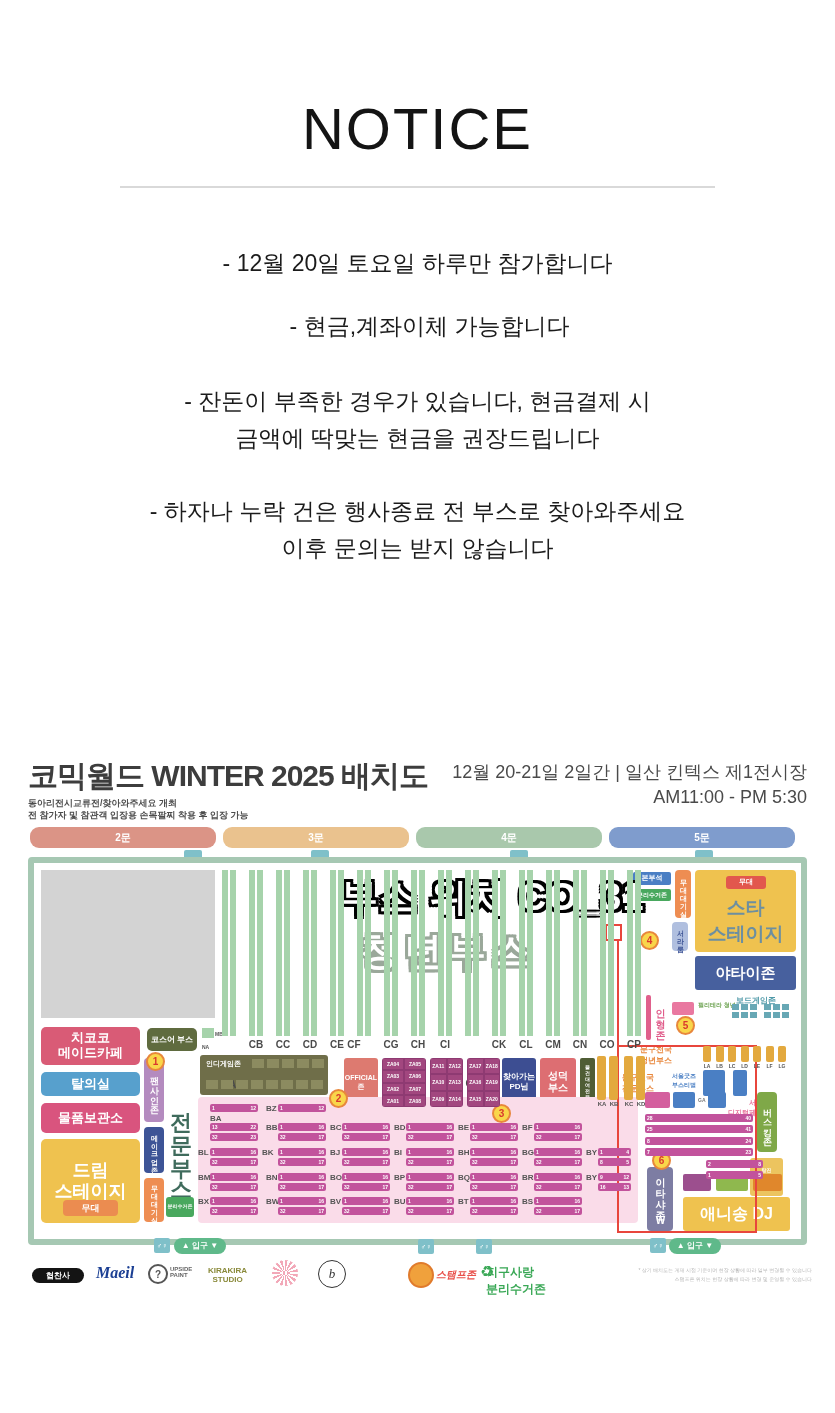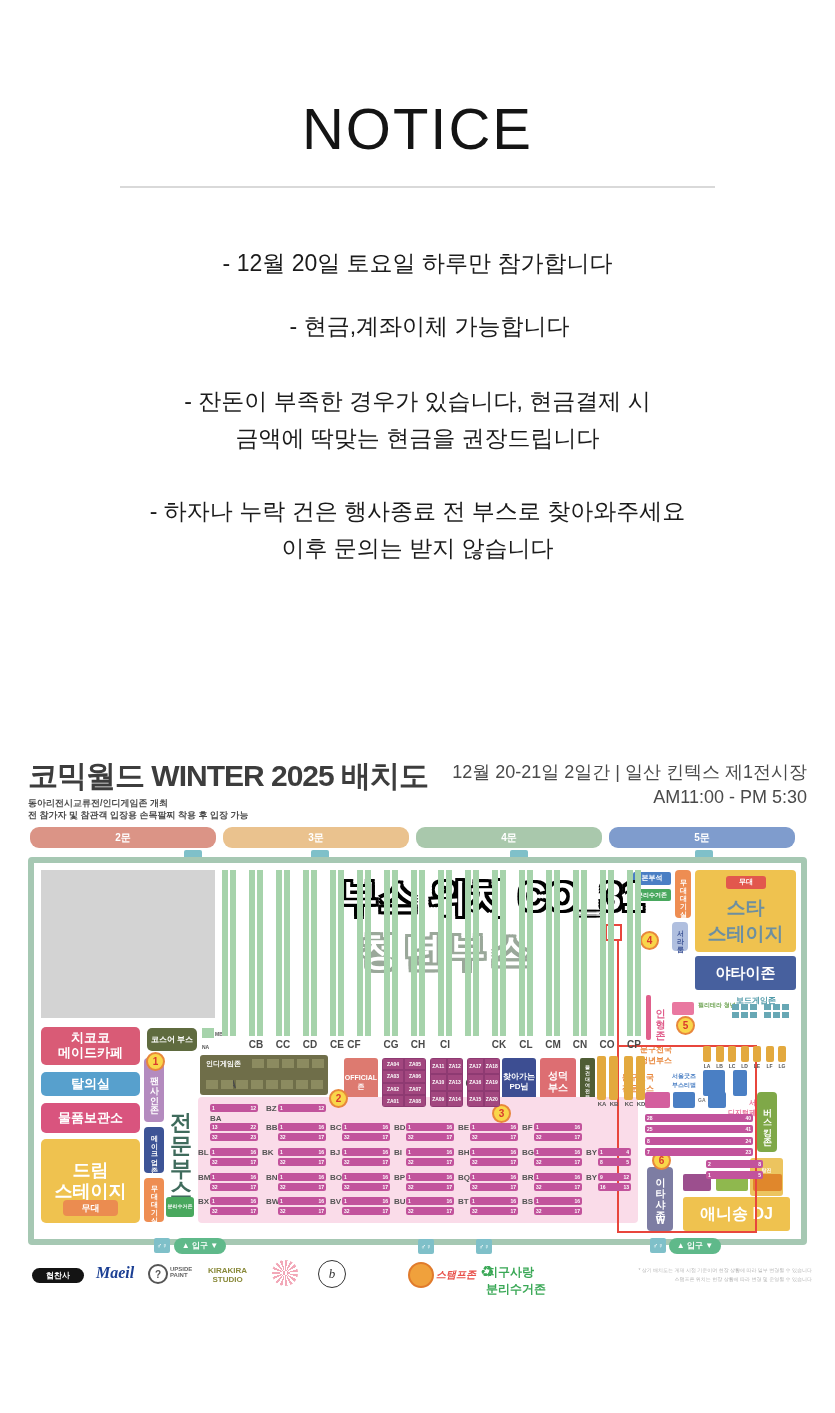--- a/index.html
+++ b/index.html
@@ -51,21 +51,21 @@
   <div class="abs notice-title" style="top:95px;left:0;">NOTICE</div>
   <div class="abs divider" style="top:186px;left:120px;width:595px;"></div>
   <div class="abs nline" style="top:248px;">- 12월 20일 토요일 하루만 참가합니다</div>
   <div class="abs nline" style="top:311px;padding-left:12px;">- 현금,계좌이체 가능합니다</div>
   <div class="abs nline" style="top:386px;">- 잔돈이 부족한 경우가 있습니다, 현금결제 시</div>
   <div class="abs nline" style="top:423px;">금액에 딱맞는 현금을 권장드립니다</div>
   <div class="abs nline" style="top:496px;">- 하자나 누락 건은 행사종료 전 부스로 찾아와주세요</div>
   <div class="abs nline" style="top:533px;">이후 문의는 받지 않습니다</div>
 
   <div class="abs map-title" style="top:756px;left:28px;">코믹월드 WINTER 2025 배치도</div>
-  <div class="abs map-sub" style="top:797px;left:28px;">동아리전시교류전/인디게임존 개최</div>
+  <div class="abs map-sub" style="top:797px;left:28px;">동아리전시교류전/찾아와주세요 개최</div>
   <div class="abs map-sub" style="top:809px;left:28px;">전 참가자 및 참관객 입장용 손목팔찌 착용 후 입장 가능</div>
   <div class="abs map-info" style="top:760px;right:28px;">12월 20-21일 2일간 | 일산 킨텍스 제1전시장</div>
   <div class="abs map-info" style="top:787px;right:28px;">AM11:00 - PM 5:30</div>
 
   <div id="gates"></div>
 
   <div class="abs wc" style="left:184px;top:850px;width:18px;height:16px;">♂♀</div>
   <div class="abs wc" style="left:311px;top:850px;width:18px;height:16px;">♂♀</div>
   <div class="abs wc" style="left:510px;top:850px;width:18px;height:16px;">♂♀</div>
   <div class="abs wc" style="left:695px;top:850px;width:18px;height:16px;">♂♀</div>

